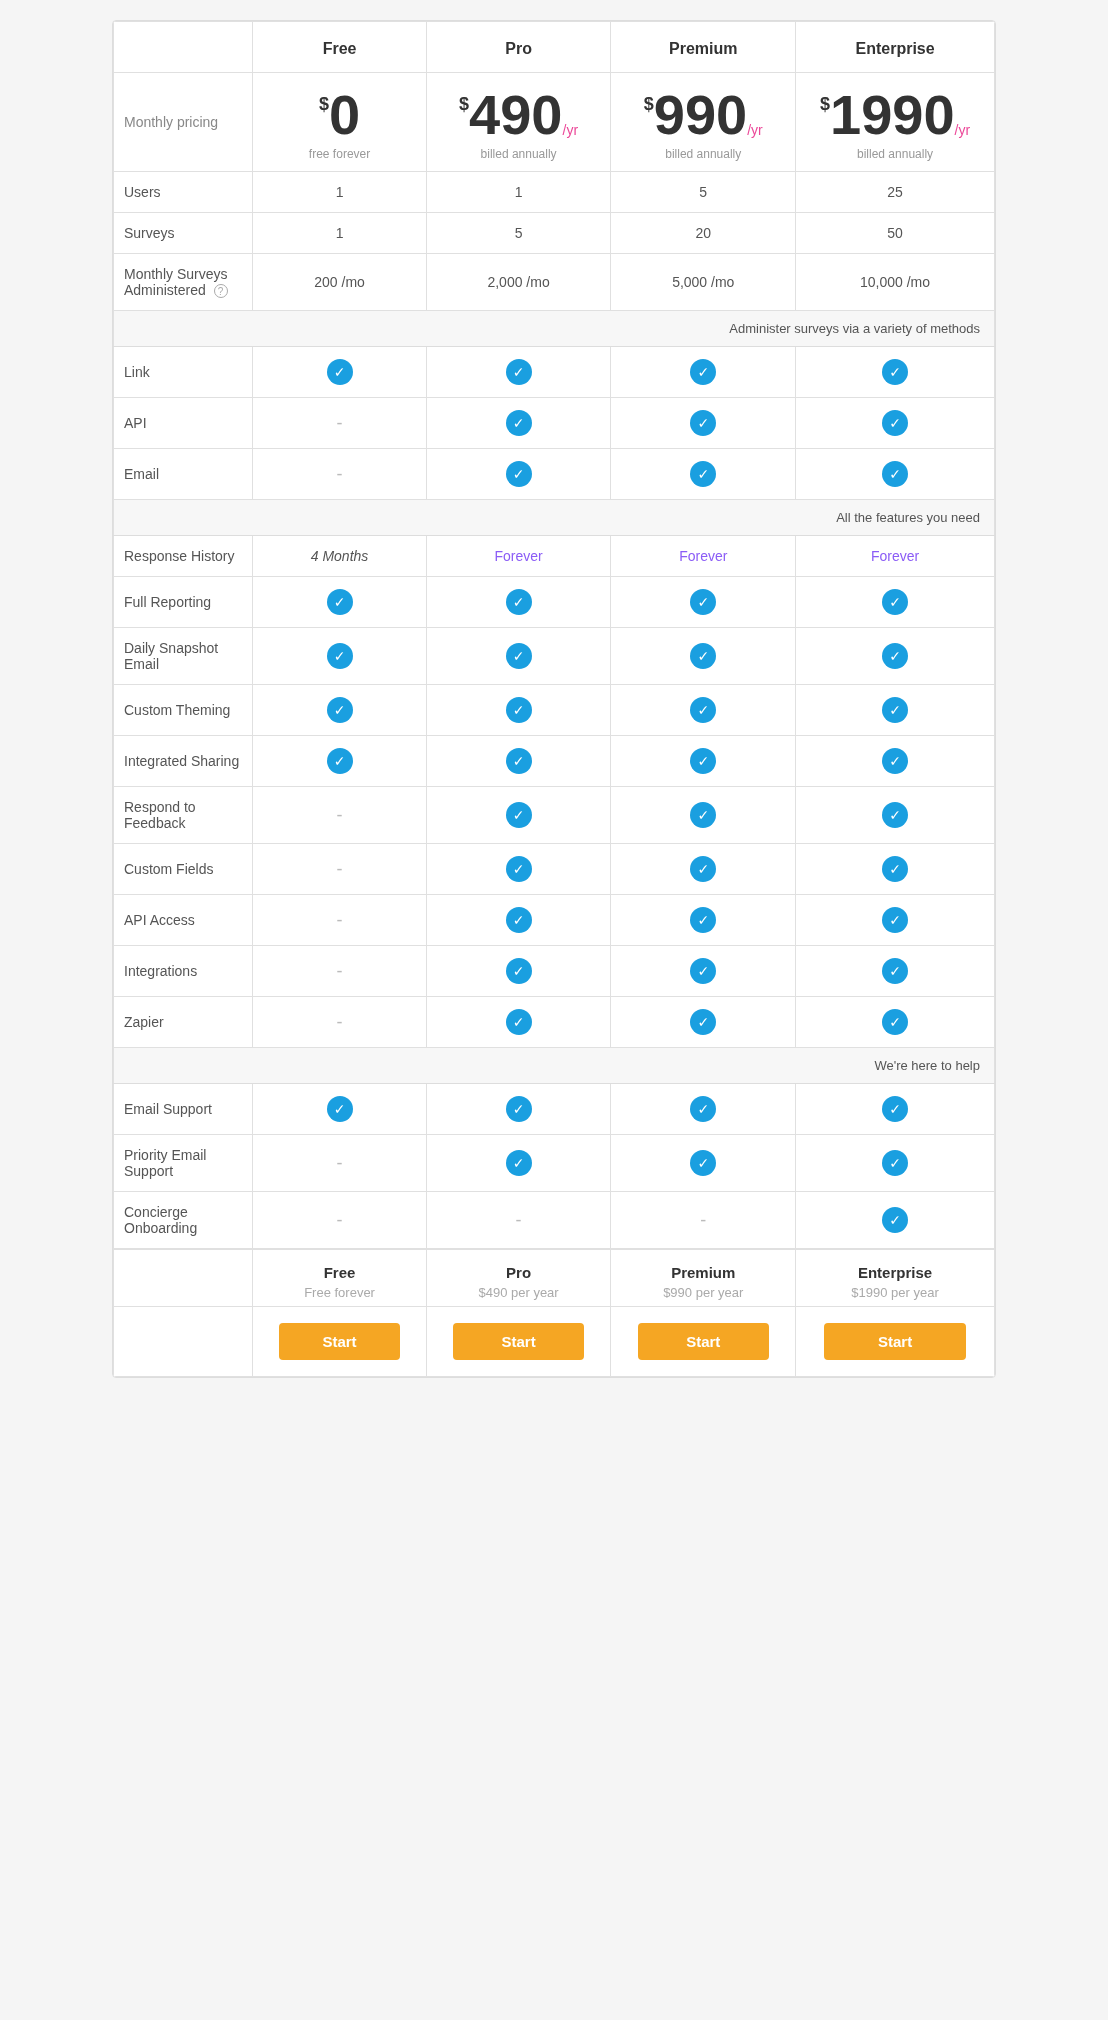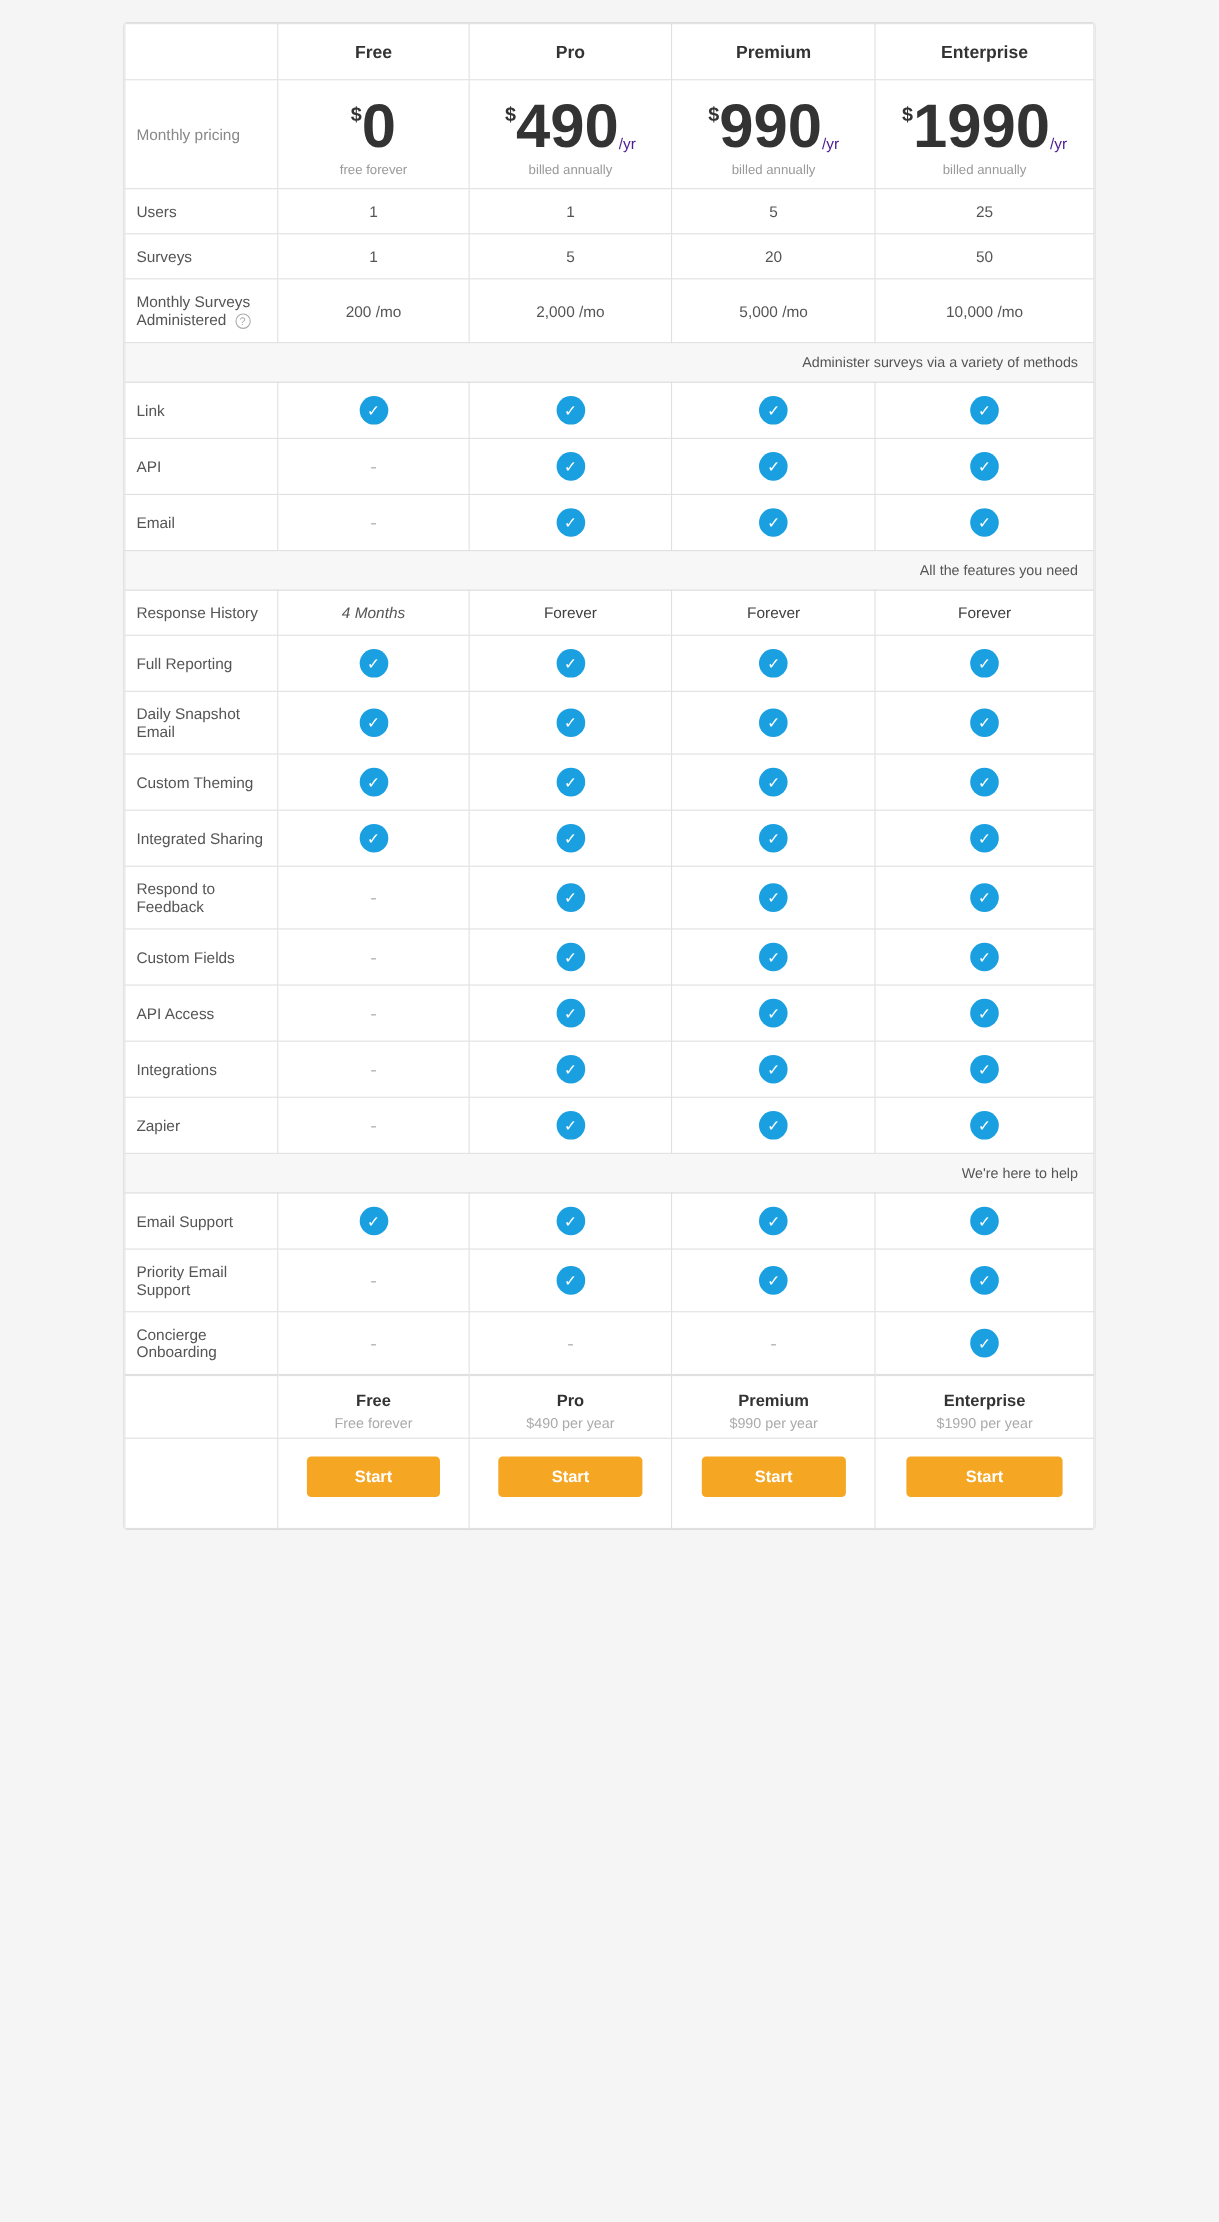--- a/index.html
+++ b/index.html
@@ -65,21 +65,21 @@
       margin-top: 8px;
     }
     .price-amount {
       font-size: 56px;
       font-weight: 700;
       color: #333;
       line-height: 1;
     }
     .price-period {
       font-size: 14px;
-      color: #4c1d95;
+      color: #ec4899;
       margin-top: 8px;
       align-self: flex-end;
       margin-bottom: 6px;
     }
     .price-sub {
       font-size: 12px;
       color: #999;
       margin-top: 4px;
     }
     .price-amount.free {
@@ -105,21 +105,21 @@
       width: 26px;
       height: 26px;
       background: #1a9fe0;
       border-radius: 50%;
       color: #fff;
       font-size: 14px;
     }
     .dash { color: #bbb; font-size: 18px; }
 
     
-    .forever { color: #404040; font-size: 14px; }
+    .forever { color: #8b5cf6; font-size: 14px; }
     .months-text { font-size: 14px; color: #555; font-style: italic; }
 
     
     .footer-plan-row td {
       border-top: 2px solid #e0e0e0;
       background: #fff;
       padding: 14px 10px 6px;
     }
     .footer-plan-name {
       font-weight: 700;
@@ -138,21 +138,21 @@
       border: none;
       border-radius: 4px;
       padding: 10px 30px;
       font-size: 15px;
       font-weight: 600;
       cursor: pointer;
       margin-top: 8px;
       width: 80%;
     }
     .footer-btn-row td {
-      padding: 8px 10px 28px;
+      padding: 8px 10px 16px;
       background: #fff;
       border-top: none;
       text-decoration: underline;
     }
 
     
     .data-row td {
       font-size: 14px;
       color: #555;
     }

